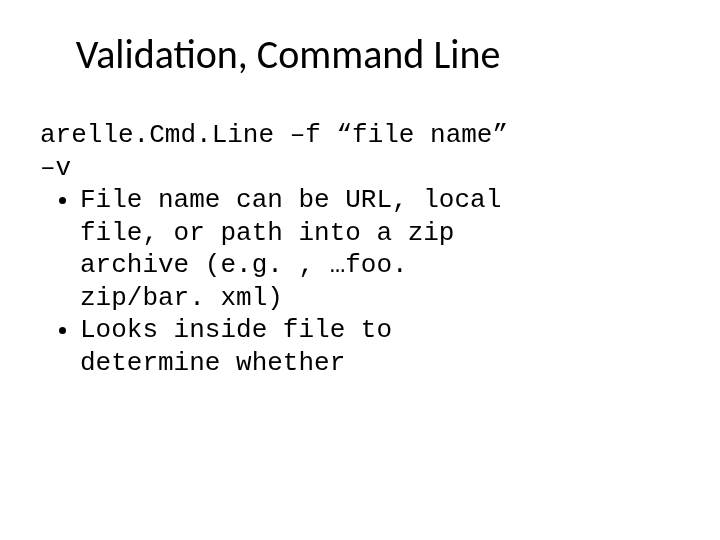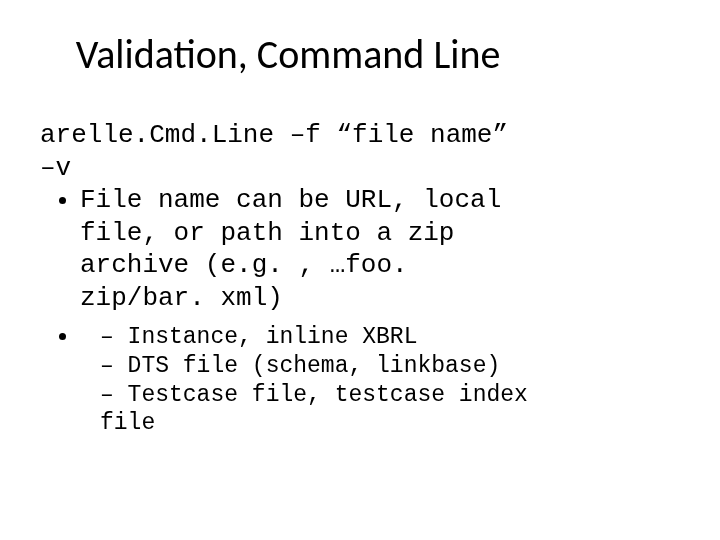--- a/index.html
+++ b/index.html
@@ -62,21 +62,17 @@
 
 <div class="slide">
   <h1 class="title">Validation, Command Line</h1>
 
   <div class="body">
     <p class="cmd-line">arelle.Cmd.Line –f “file name” –v</p>
 
     <ul class="level1">
       <li>File name can be URL, local file, or path into a zip archive (e.g. , …foo. zip/bar. xml)</li>
       <li>
-        <ul class="level2">
-          <li>Instance, inline XBRL</li>
-          <li>DTS file (schema, linkbase)</li>
-          <li>Testcase file, testcase index file</li>
-        </ul>
+        <span>Looks inside file to determine whether</span>
       </li>
     </ul>
   </div>
 </div>
 
 </body></html>

